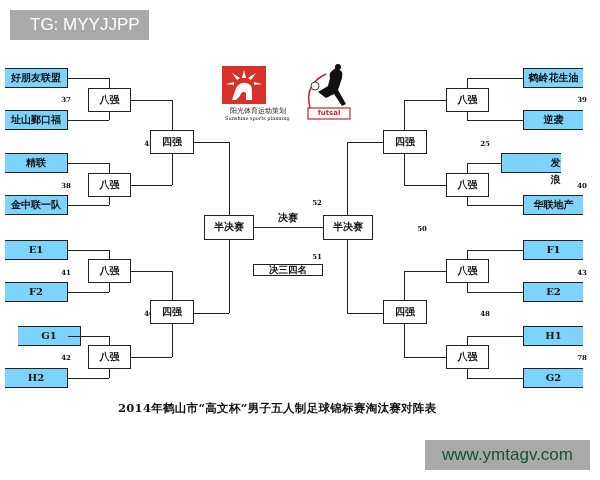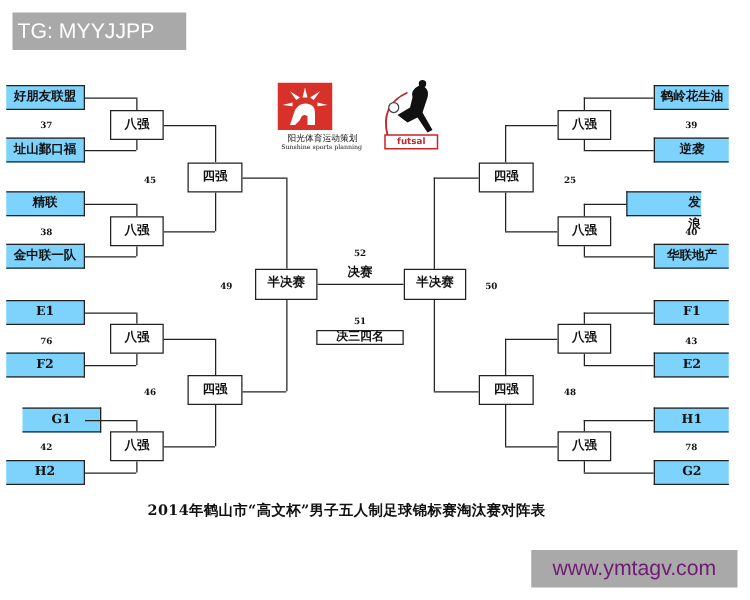--- a/index.html
+++ b/index.html
@@ -7,41 +7,41 @@
     width: 600px; height: 480px; overflow: hidden;
     background: #ffffff; position: relative;
     font-family: "DejaVu Serif", "Liberation Serif", serif;
     color: #111;
   }
   .abs { position: absolute; }
   .wm-top {
     position: absolute; left: 10px; top: 10px; width: 139px; height: 30px;
     background: #a9a9a9; color: #fff;
     font-family: "Liberation Sans", "DejaVu Sans", sans-serif;
-    font-size: 17px; line-height: 30px; padding-left: 4px; box-sizing: border-box;
+    font-size: 17px; line-height: 30px; padding-left: 20px; box-sizing: border-box;
   }
   .wm-bottom {
     position: absolute; left: 425px; top: 440px; width: 165px; height: 30px;
-    background: #a9a9a9; color: #701a75;
+    background: #a9a9a9; color: #14532d;
     font-family: "Liberation Sans", "DejaVu Sans", sans-serif;
     font-size: 17px; line-height: 30px; text-align: center;
   }
   .team {
     position: absolute; height: 20px; box-sizing: border-box;
     border-top: 1.5px solid #222; border-bottom: 1.5px solid #222;
     font-size: 10px; line-height: 17px; text-align: center; font-weight: bold;
     background: #7dd3fc;
   }
   .team.left { border-right: 1.5px solid #222; }
   .team.right { border-left: 1.5px solid #222; }
   .box {
     position: absolute; box-sizing: border-box; border: 1.6px solid #222;
     background: #fff; font-size: 10px; text-align: center; font-weight: bold;
   }
-  .num { position: absolute; font-size: 7px; font-weight: bold; text-align: center; width: 20px; }
+  .num { position: absolute; font-size: 7px; font-weight: bold; text-align: center; width: 20px; margin-left: 29px; }
   .hl { position: absolute; height: 0; border-top: 1.5px solid #222; }
   .vl { position: absolute; width: 0; border-left: 1.5px solid #222; }
   .title {
     position: absolute; left: 118px; top: 401px; font-size: 11.5px; font-weight: bold; letter-spacing: 0.3px;
   }
   .logo-text { position: absolute; font-size: 6px; font-weight: normal; white-space: nowrap; }
 </style>
 </head>
 <body>
 
@@ -77,21 +77,21 @@
 
 <div class="team left" style="left:5px; top:68px; width:63px;">好朋友联盟</div>
 <div class="num" style="left:27px; top:95px;">37</div>
 <div class="team left" style="left:5px; top:110px; width:63px;">址山鄞口福</div>
 
 <div class="team left" style="left:5px; top:153px; width:63px;">精联</div>
 <div class="num" style="left:27px; top:181px;">38</div>
 <div class="team left" style="left:5px; top:195px; width:63px;">金中联一队</div>
 
 <div class="team left" style="left:5px; top:240px; width:63px;">E1</div>
-<div class="num" style="left:27px; top:268px;">76</div>
+<div class="num" style="left:27px; top:268px;">41</div>
 <div class="team left" style="left:5px; top:282px; width:63px;">F2</div>
 
 <div class="team left" style="left:18px; top:326px; width:63px;">G1</div>
 <div class="num" style="left:27px; top:353px;">42</div>
 <div class="team left" style="left:5px; top:368px; width:63px;">H2</div>
 
 <div class="hl" style="left:68px; top:78px; width:41px;"></div>
 <div class="vl" style="left:109px; top:78px; height:10px;"></div>
 <div class="hl" style="left:68px; top:120px; width:41px;"></div>
 <div class="vl" style="left:109px; top:112px; height:8px;"></div>

